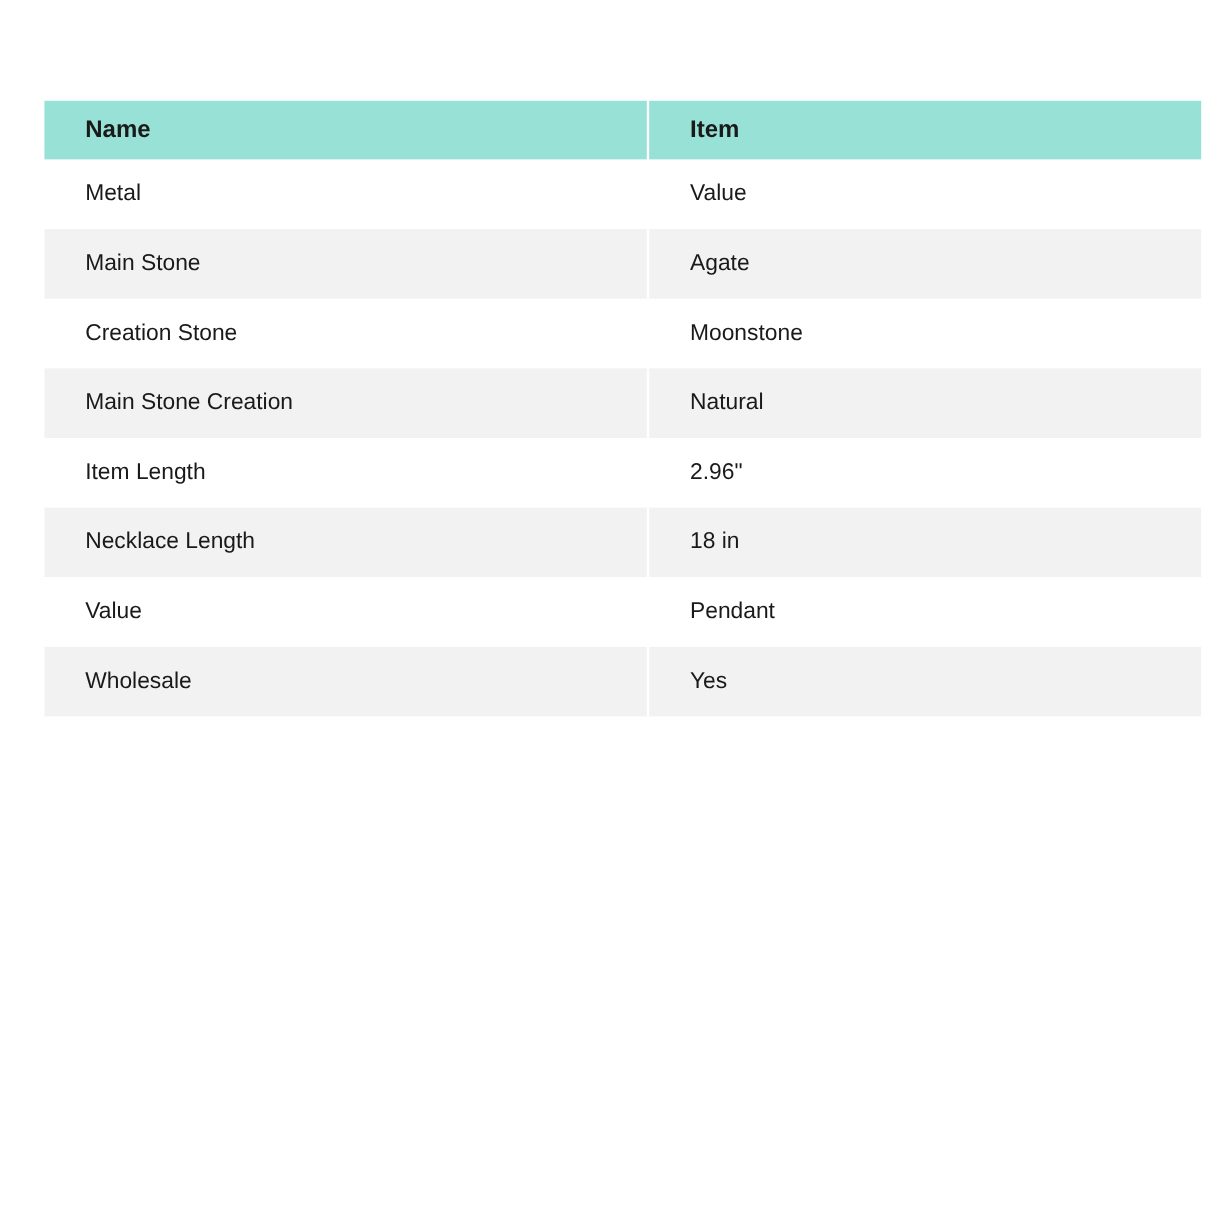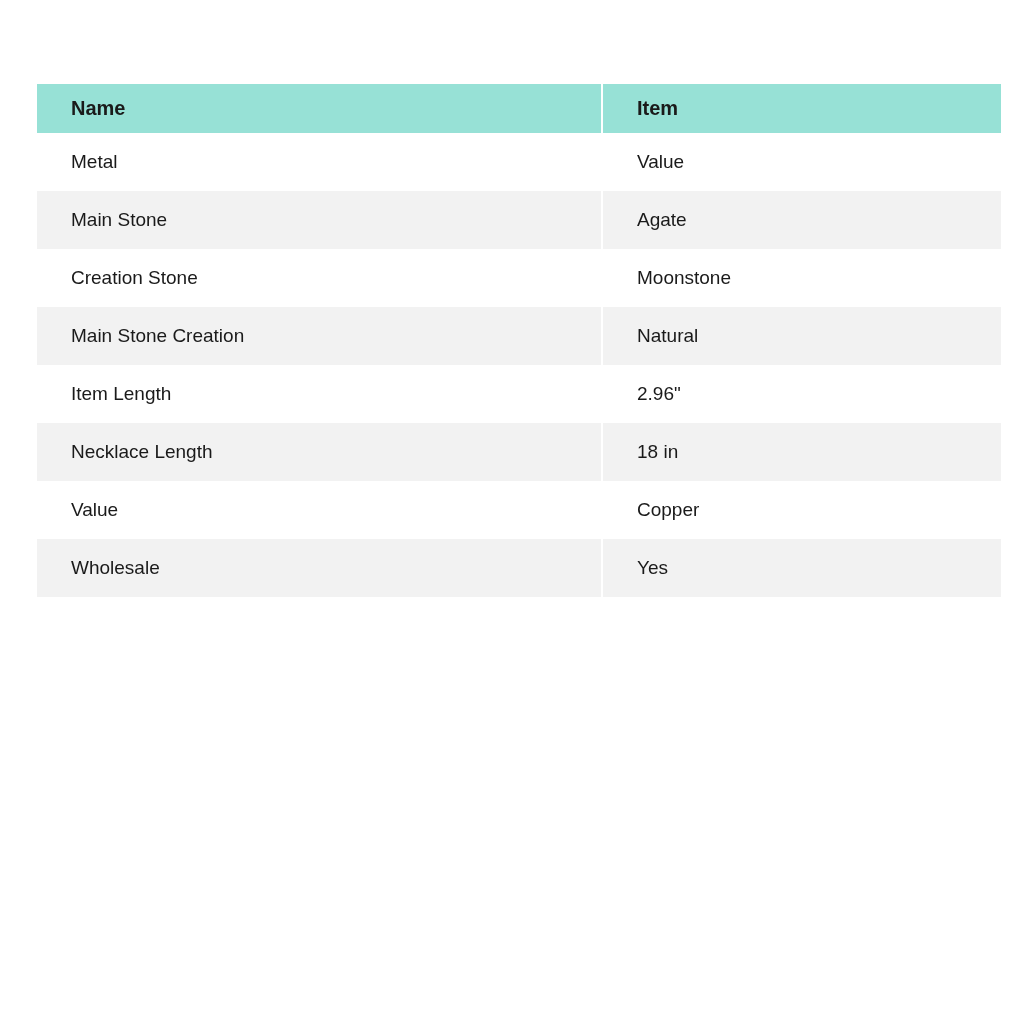--- a/index.html
+++ b/index.html
@@ -46,21 +46,21 @@
     font-size: 19px;
     font-weight: 400;
     background: var(--row-bg, #ffffff);
     margin-top: 25px;
   }
   .attr-table tbody tr:nth-child(even) td {
     background: var(--row-alt-bg, #f2f2f2);
   }
   .attr-table th:first-child,
   .attr-table td:first-child {
-    width: 566px;
+    width: 504px;
     border-right: 2px solid #ffffff;
   }
 </style>
 </head>
 <body>
 
 <div class="page">
   <table class="attr-table">
     <thead>
       <tr class="header-row">
@@ -88,21 +88,21 @@
       <tr>
         <td>Item Length</td>
         <td>2.96"</td>
       </tr>
       <tr>
         <td>Necklace Length</td>
         <td>18 in</td>
       </tr>
       <tr>
         <td>Value</td>
-        <td>Copper</td>
+        <td>Pendant</td>
       </tr>
       <tr>
         <td>Wholesale</td>
         <td>Yes</td>
       </tr>
     </tbody>
   </table>
 </div>
 
 </body></html>

